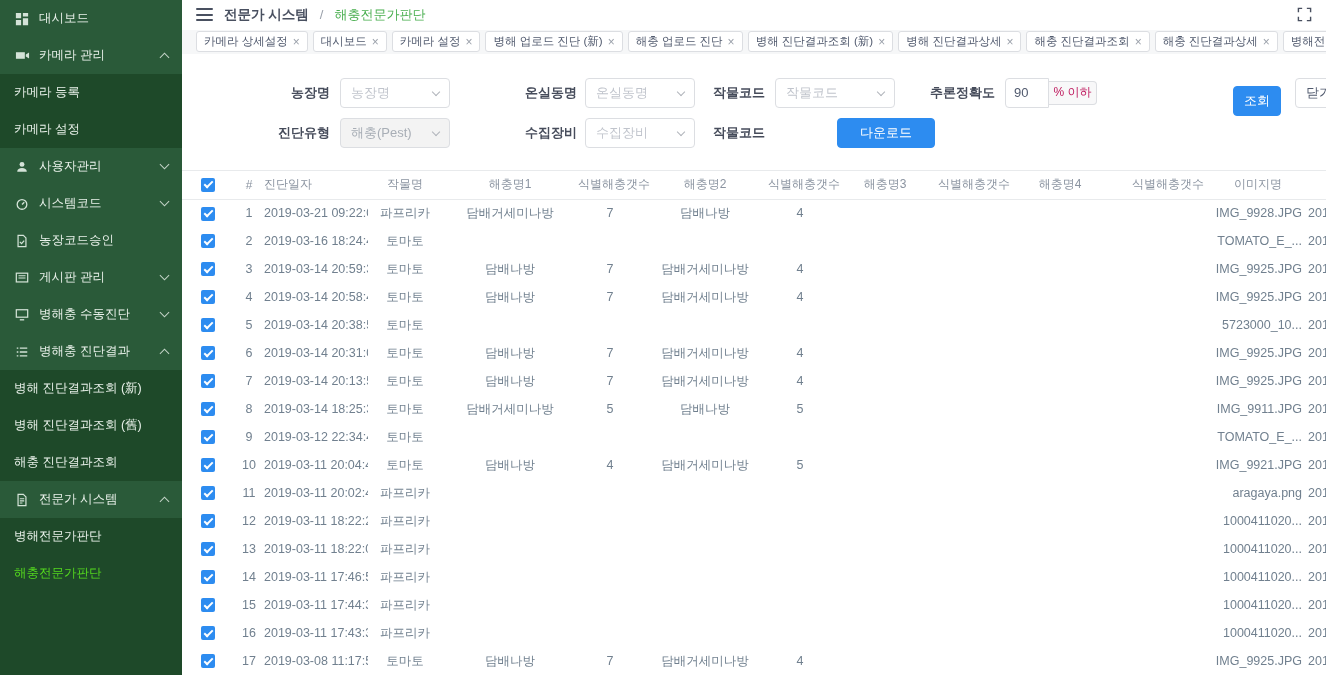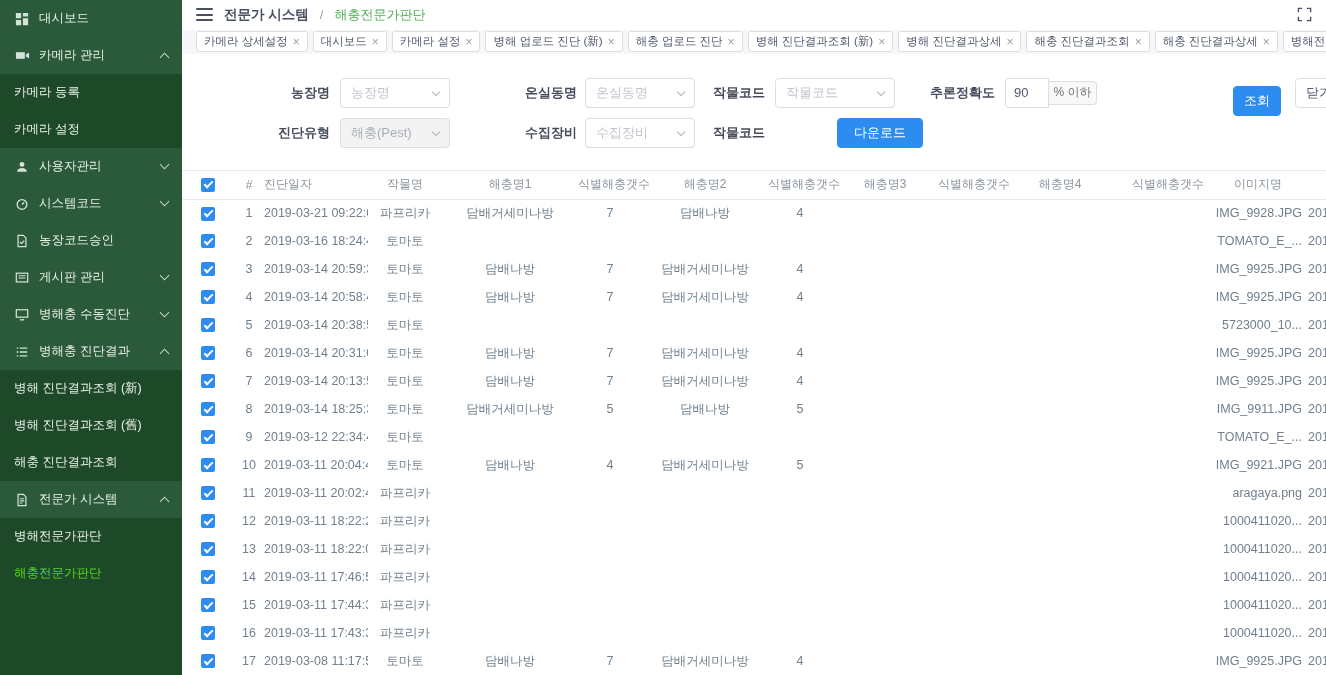--- a/index.html
+++ b/index.html
@@ -57,28 +57,28 @@
   .sel-arrow { position:absolute; right:10px; top:10px; width:6px; height:6px;
                border-right:1.5px solid #b0b4bb; border-bottom:1.5px solid #b0b4bb;
                transform:rotate(45deg); }
   .w110 { width:110px; } .w120 { width:120px; }
   .ml10 { margin-left:10px; } .ml8 { margin-left:8px; }
   .acc-input { width:44px; height:30px; border:1px solid #dcdee2; border-radius:4px 0 0 4px;
                padding:0 8px; font-size:13px; color:#515a6e; outline:none;
                font-family:inherit; margin-left:10px; }
   .acc-addon { height:24px; width:48px; background:#f8f8f9; border:1px solid #dcdee2;
                border-left:none; border-radius:0 4px 4px 0; display:flex; align-items:center;
-               justify-content:center; font-size:12px; color:#737373; }
+               justify-content:center; font-size:12px; color:#be185d; }
   .btn { height:30px; border-radius:4px; font-size:13px; display:inline-flex;
          align-items:center; justify-content:center; cursor:pointer; white-space:nowrap; }
   .btn.primary { background:#2d8cf0; border:1px solid #2d8cf0; color:#fff; }
   .btn.default { background:#fff; border:1px solid #dcdee2; color:#515a6e; }
   .search-btn { position:absolute; left:1051px; top:32px; width:48px; }
   .close-btn  { position:absolute; left:1113px; top:24px; width:48px; }
-  .dl-btn { margin-left:72px; padding:0 16px; }
+  .dl-btn { margin-left:72px; padding:0 22px; }
   .btn-group { display:flex; margin-left:10px; }
   .tbtn { height:30px; padding:0 13px; font-size:13px; border:1px solid #dcdee2;
           background:#fff; color:#515a6e; display:flex; align-items:center; cursor:pointer; }
   .tbtn.first { border-radius:4px 0 0 4px; }
   .tbtn.last  { border-radius:0 4px 4px 0; border-left:none; }
   .tbtn.active { background:#2d8cf0; border-color:#2d8cf0; color:#fff; }
 
   
   table.grid { border-collapse:collapse; table-layout:fixed; width:1184px;
                font-size:12.5px; color:#71808f; }

